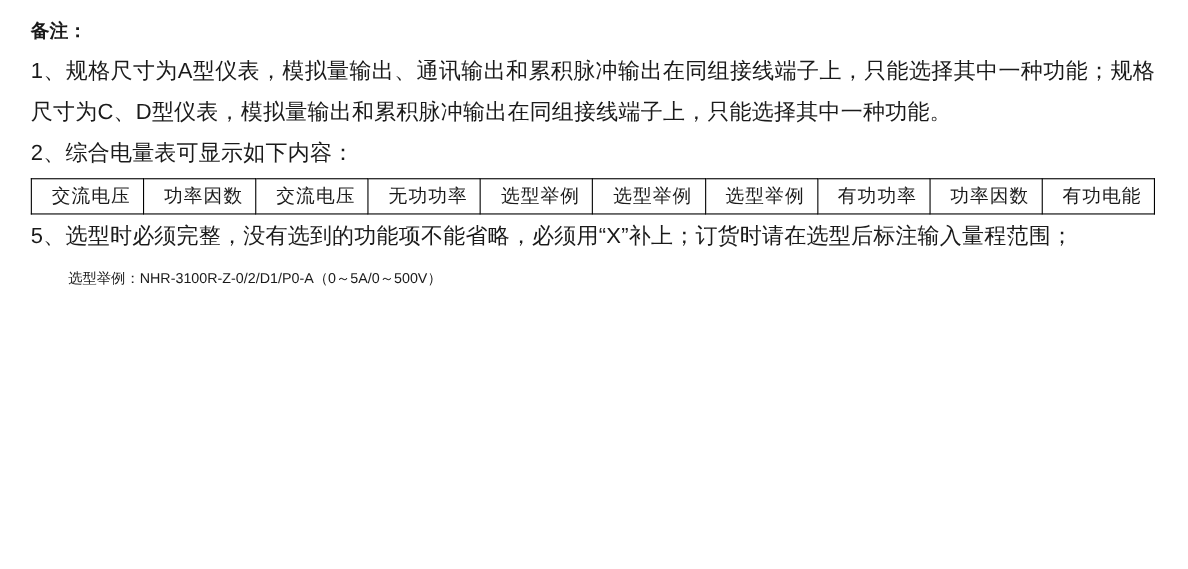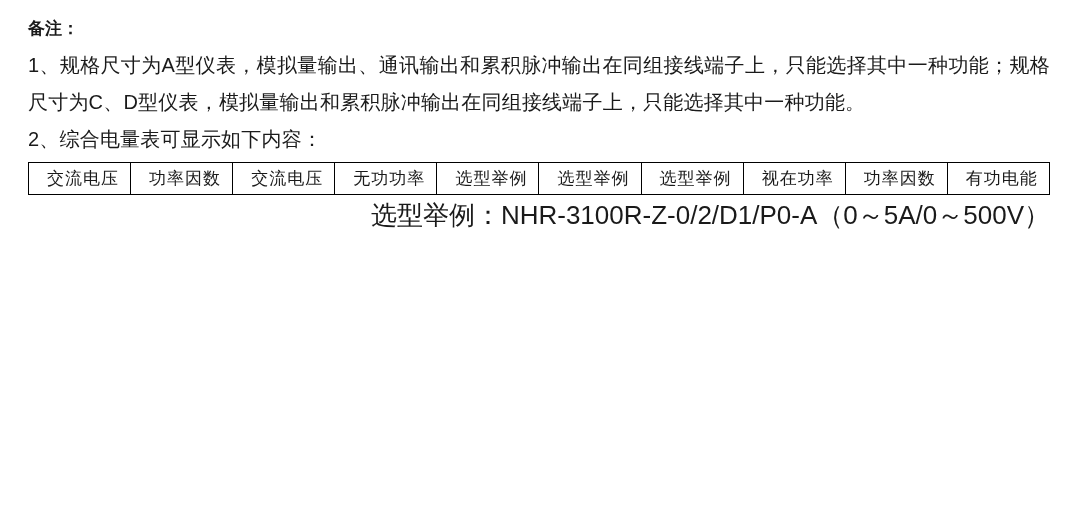--- a/index.html
+++ b/index.html
@@ -28,25 +28,24 @@
     text-align: justify;
     margin: 0;
   }
   .heading {
     font-size: 17px;
     line-height: 37px;
     margin: 0;
     font-weight: bold;
   }
   .example {
-    font-size: 26px;
+    font-size: 13px;
     line-height: 37px;
     margin: 0;
     padding-left: 34px;
-    text-align: right;
   }
   table.display-table {
     border-collapse: collapse;
     width: 100%;
     margin: 4px 0 2px 0;
     table-layout: fixed;
   }
   table.display-table td {
     border: 1px solid #000000;
     text-align: center;
@@ -72,25 +71,26 @@
   <table class="display-table">
     <tbody>
       <tr>
         <td>交流电压</td>
         <td>功率因数</td>
         <td>交流电压</td>
         <td>无功功率</td>
         <td>选型举例</td>
         <td>选型举例</td>
         <td>选型举例</td>
-        <td>视在功率</td>
+        <td>有功功率</td>
         <td>功率因数</td>
         <td>有功电能</td>
       </tr>
     </tbody>
   </table>
 
 
 
+  <p class="line">5、选型时必须完整，没有选到的功能项不能省略，必须用“X”补上；订货时请在选型后标注输入量程范围；</p>
 
   <p class="example">选型举例：NHR-3100R-Z-0/2/D1/P0-A（0～5A/0～500V）</p>
 
 </div>
 
 </body></html>

